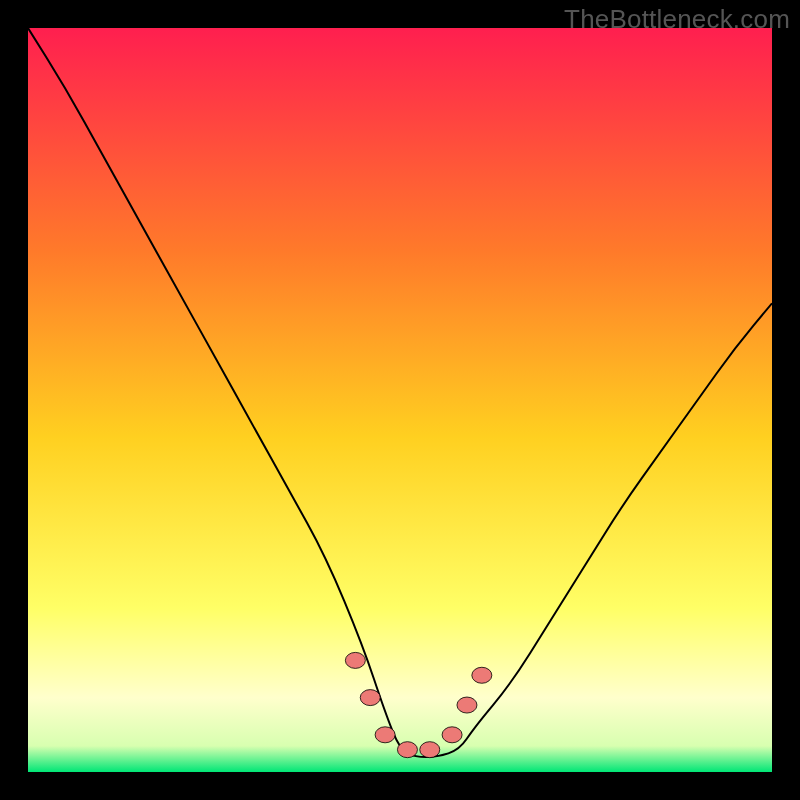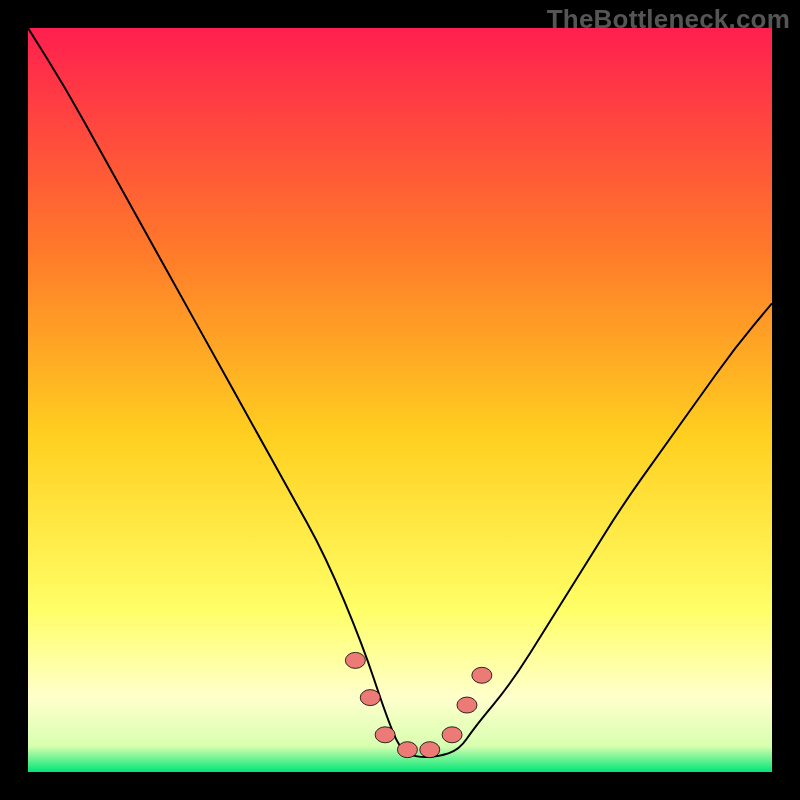--- a/index.html
+++ b/index.html
@@ -21,21 +21,21 @@
     left: 28px;
     top: 28px;
     width: 744px;
     height: 744px;
   }
   .watermark {
     position: absolute;
     top: 4px;
     right: 10px;
     font-size: 26px;
-    font-weight: 700;
+    font-weight: 400;
     color: #555;
     letter-spacing: 0.2px;
     user-select: none;
   }
   svg { display: block; }
   .gradient-rect { }
   .curve {
     fill: none;
     stroke: #000;
     stroke-width: 2;

